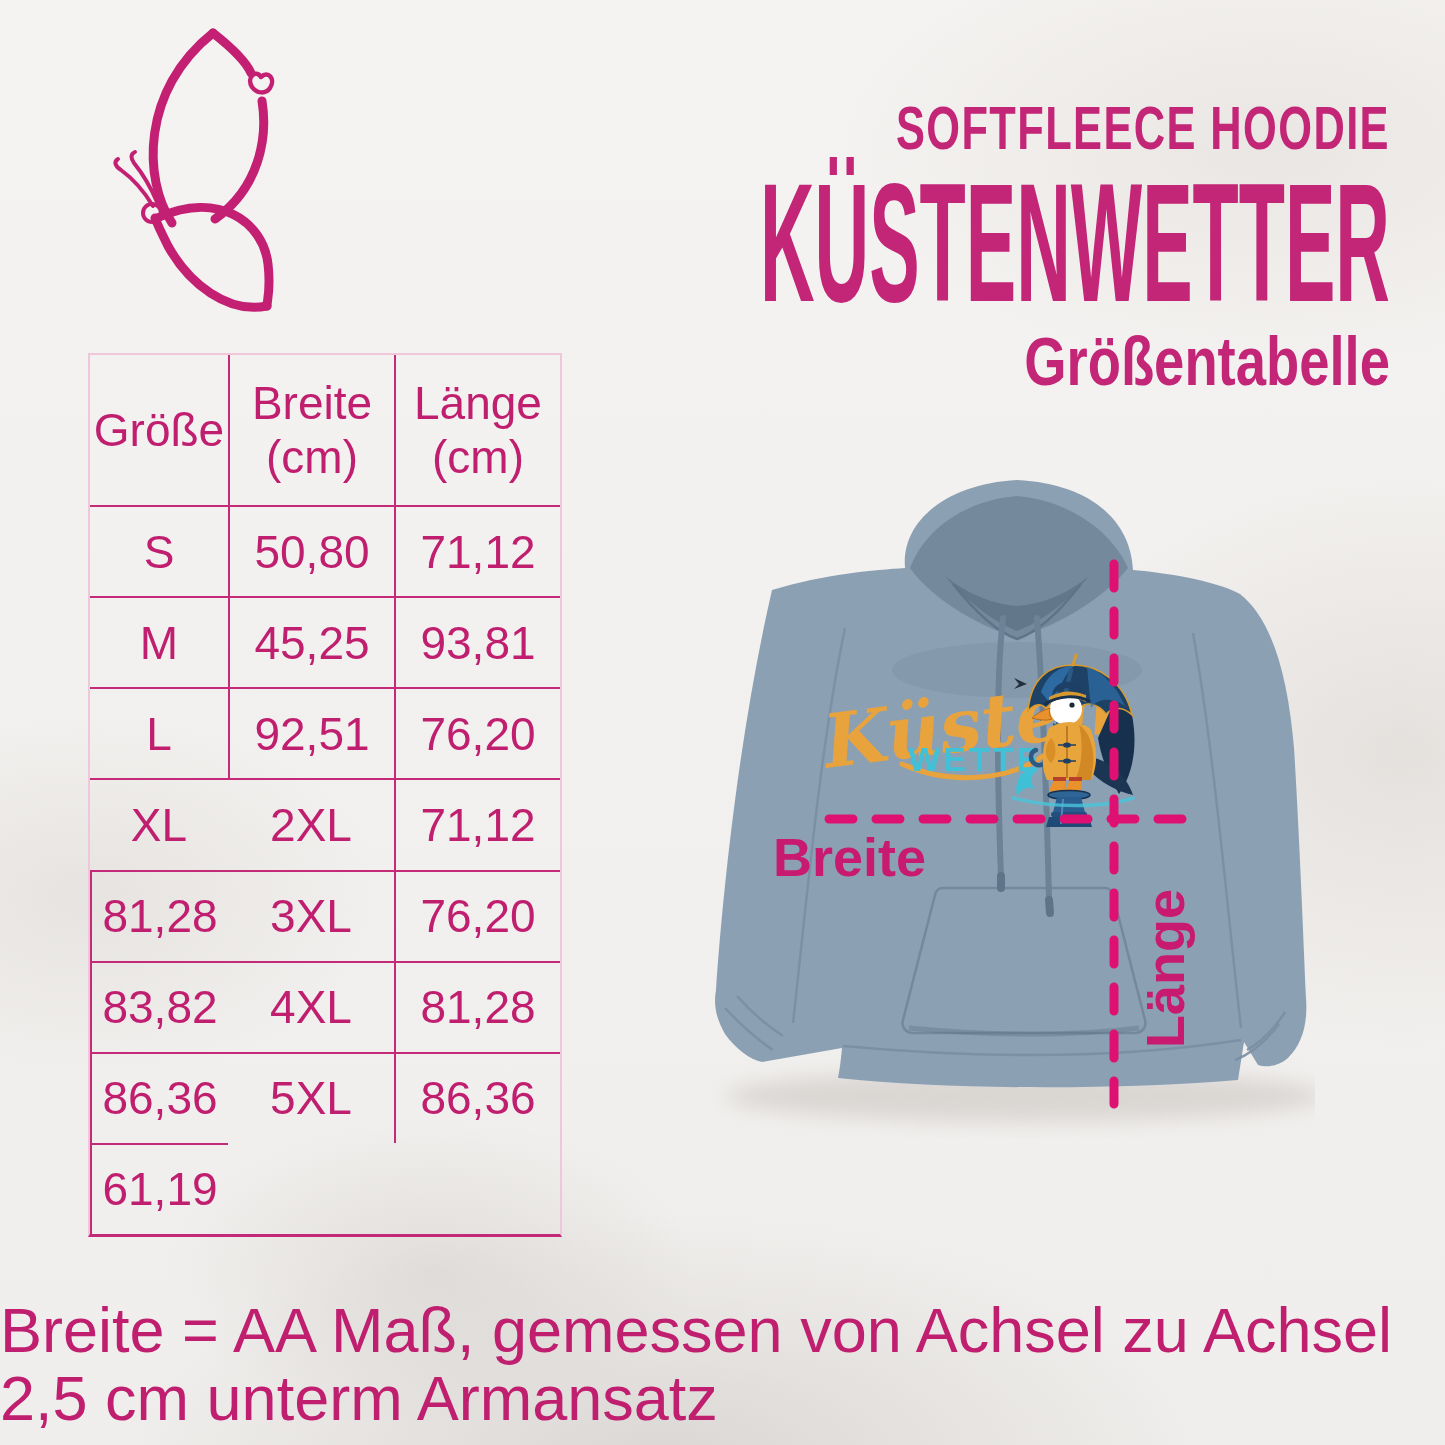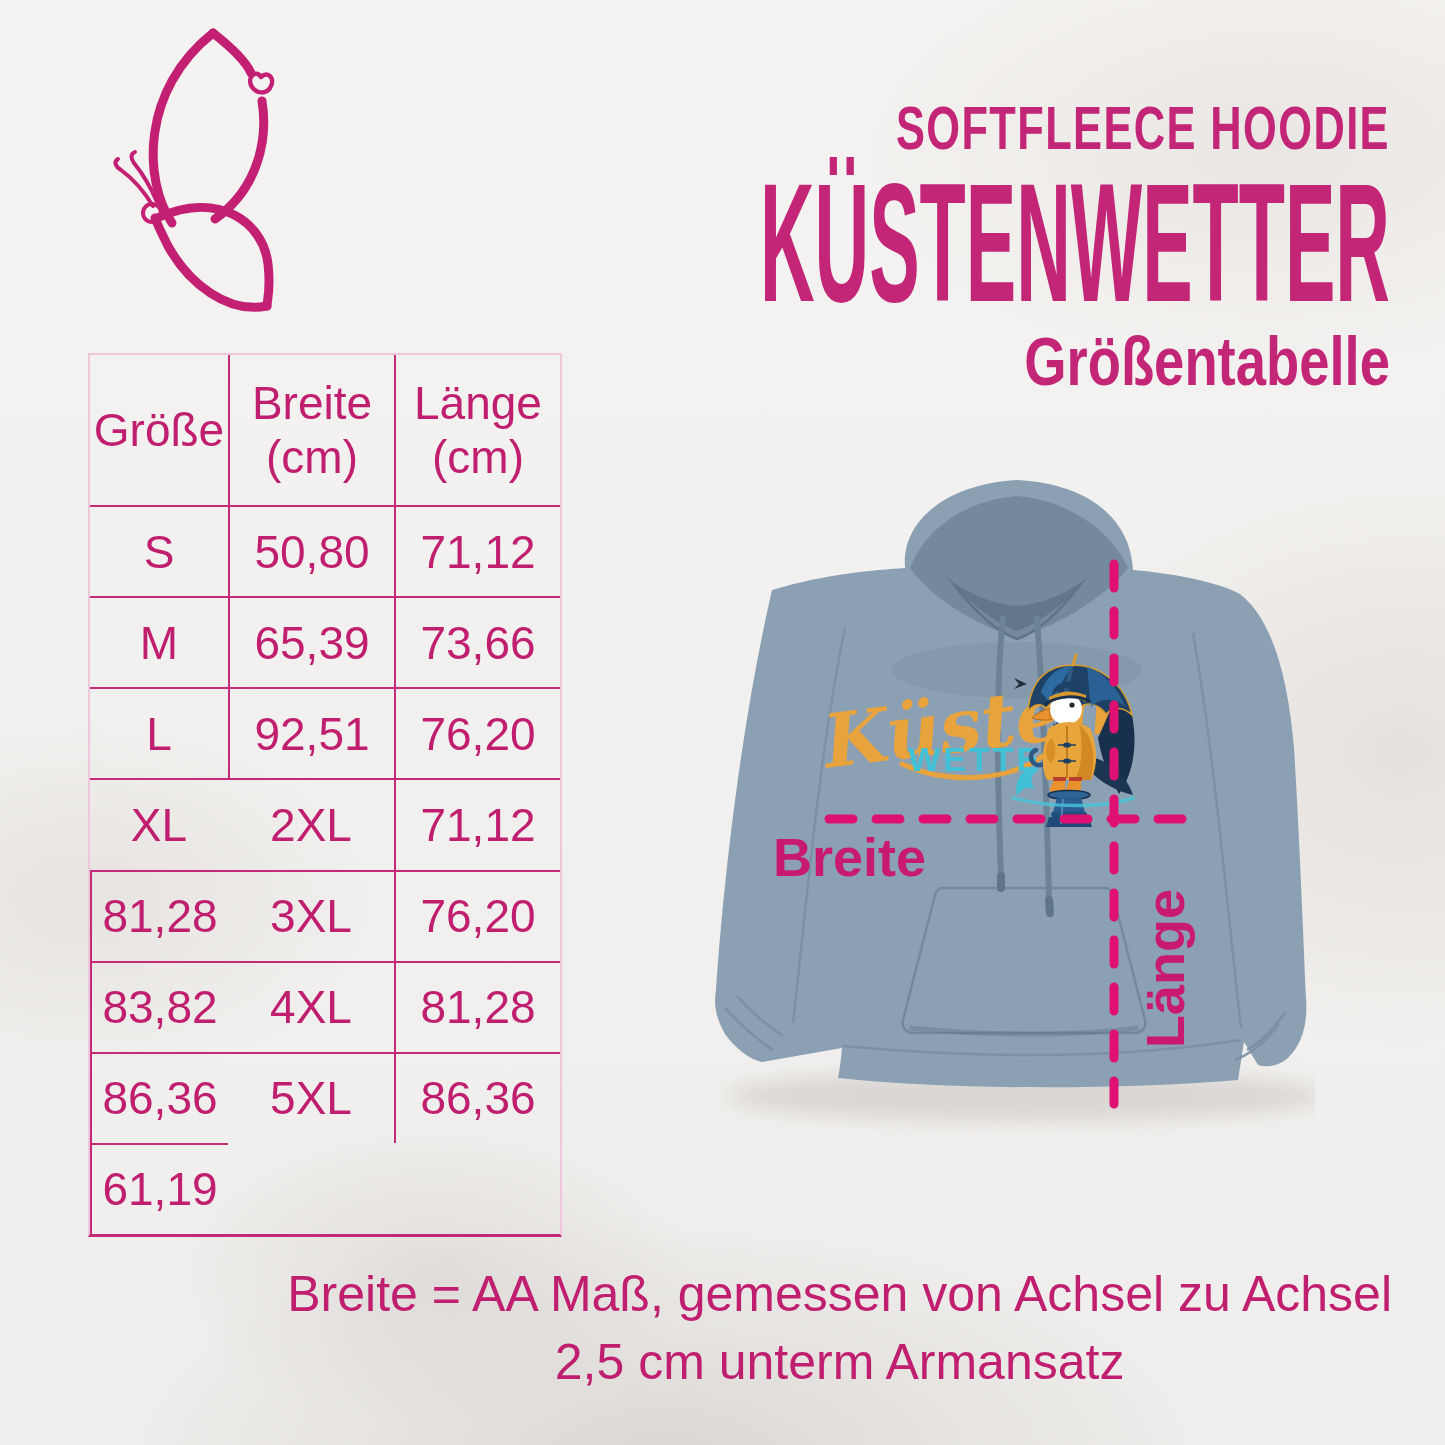--- a/index.html
+++ b/index.html
@@ -37,22 +37,22 @@
   }
   .size-table .col2,.size-table .col3{border-left:2px solid #c52a78;}
   .size-table .r{border-top:2px solid #c52a78;}
   .size-table .hdr{font-size:46px;}
   
   .overlay-svg{position:absolute;left:0;top:0;pointer-events:none;}
   .label-breite{position:absolute;left:773px;top:826px;font-size:54px;font-weight:bold;color:#c81a70;}
   .label-laenge{position:absolute;left:1134px;top:1048px;width:130px;font-size:54px;font-weight:bold;color:#c81a70;
                 transform:rotate(-90deg);transform-origin:0 0;white-space:nowrap;}
   
-  .footer{position:absolute;right:53px;top:1260px;text-align:center;
-          font-size:50px;line-height:68px;color:#c01e6f;}
+  .footer{position:absolute;right:53px;top:1296px;text-align:left;
+          font-size:63px;line-height:68px;color:#c01e6f;}
   
   .hoodie-wrap{position:absolute;left:695px;top:468px;width:620px;height:670px;}
 </style>
 </head>
 <body>
 
 <div class="canvas">
 
   <svg style="position:absolute;left:95px;top:12px;" width="295" height="315" viewBox="0 0 295 315" fill="none" stroke="#c32074" stroke-linecap="round" stroke-linejoin="round">
     <path stroke-width="9" d="M 77,211 C 48,168 46,78 118,21"></path>
@@ -84,22 +84,22 @@
     <div class="cell hdr col3">
       <span>Länge</span>
       <span>(cm)</span>
     </div>
 
     <div class="cell r col1">S</div>
     <div class="cell r col2">50,80</div>
     <div class="cell r col3">71,12</div>
 
     <div class="cell r col1">M</div>
-    <div class="cell r col2">65,39</div>
-    <div class="cell r col3">73,66</div>
+    <div class="cell r col2">45,25</div>
+    <div class="cell r col3">93,81</div>
 
     <div class="cell r col1">L</div>
     <div class="cell r col2">92,51</div>
     <div class="cell r col3">76,20</div>
 
     <div class="cell r col1">XL</div>
 
     <div class="cell r col1">2XL</div>
     <div class="cell r col2">71,12</div>
     <div class="cell r col3">81,28</div>

